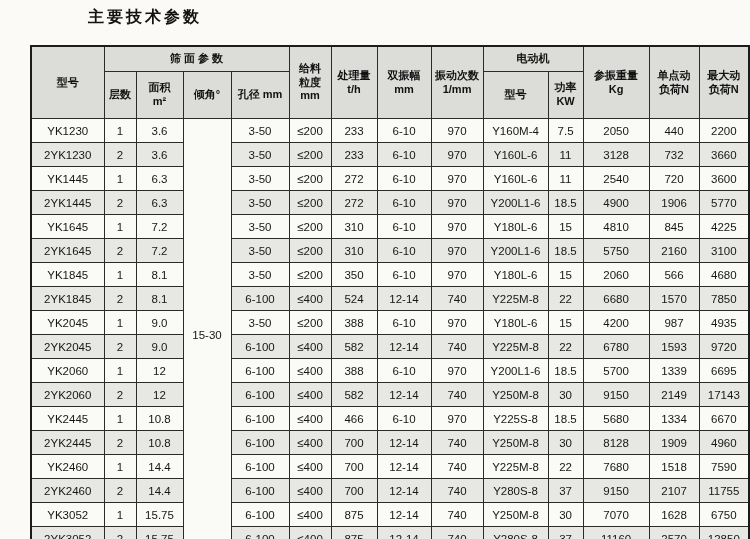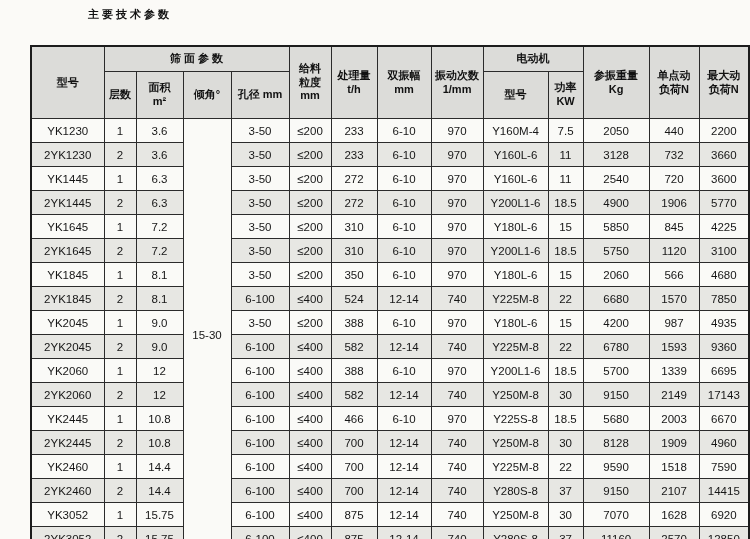--- a/index.html
+++ b/index.html
@@ -12,21 +12,21 @@
     position: relative;
     overflow: hidden;
     background: #fbfaf7;
     font-family: "Liberation Sans", "DejaVu Sans", sans-serif;
     color: #161616;
   }
   .page-title {
     position: absolute;
     left: 88px;
     top: 7px;
-    font-size: 11px;
+    font-size: 16px;
     font-weight: bold;
     letter-spacing: 3px;
     color: #121212;
   }
   table.specs {
     position: absolute;
     left: 30px;
     top: 45px;
     width: 718px;
     border-collapse: collapse;
@@ -182,37 +182,37 @@
         <td>YK1645</td>
         <td>1</td>
         <td>7.2</td>
         <td>3-50</td>
         <td>≤200</td>
         <td>310</td>
         <td>6-10</td>
         <td>970</td>
         <td>Y180L-6</td>
         <td>15</td>
-        <td>5850</td>
+        <td>4810</td>
         <td>845</td>
         <td>4225</td>
       </tr>
       <tr class="shaded">
         <td>2YK1645</td>
         <td>2</td>
         <td>7.2</td>
         <td>3-50</td>
         <td>≤200</td>
         <td>310</td>
         <td>6-10</td>
         <td>970</td>
         <td>Y200L1-6</td>
         <td>18.5</td>
         <td>5750</td>
-        <td>1120</td>
+        <td>2160</td>
         <td>3100</td>
       </tr>
       <tr>
         <td>YK1845</td>
         <td>1</td>
         <td>8.1</td>
         <td>3-50</td>
         <td>≤200</td>
         <td>350</td>
         <td>6-10</td>
@@ -259,21 +259,21 @@
         <td>9.0</td>
         <td>6-100</td>
         <td>≤400</td>
         <td>582</td>
         <td>12-14</td>
         <td>740</td>
         <td>Y225M-8</td>
         <td>22</td>
         <td>6780</td>
         <td>1593</td>
-        <td>9360</td>
+        <td>9720</td>
       </tr>
       <tr>
         <td>YK2060</td>
         <td>1</td>
         <td>12</td>
         <td>6-100</td>
         <td>≤400</td>
         <td>388</td>
         <td>6-10</td>
         <td>970</td>
@@ -303,21 +303,21 @@
         <td>1</td>
         <td>10.8</td>
         <td>6-100</td>
         <td>≤400</td>
         <td>466</td>
         <td>6-10</td>
         <td>970</td>
         <td>Y225S-8</td>
         <td>18.5</td>
         <td>5680</td>
-        <td>2003</td>
+        <td>1334</td>
         <td>6670</td>
       </tr>
       <tr class="shaded">
         <td>2YK2445</td>
         <td>2</td>
         <td>10.8</td>
         <td>6-100</td>
         <td>≤400</td>
         <td>700</td>
         <td>12-14</td>
@@ -332,53 +332,53 @@
         <td>YK2460</td>
         <td>1</td>
         <td>14.4</td>
         <td>6-100</td>
         <td>≤400</td>
         <td>700</td>
         <td>12-14</td>
         <td>740</td>
         <td>Y225M-8</td>
         <td>22</td>
-        <td>9590</td>
+        <td>7680</td>
         <td>1518</td>
         <td>7590</td>
       </tr>
       <tr class="shaded">
         <td>2YK2460</td>
         <td>2</td>
         <td>14.4</td>
         <td>6-100</td>
         <td>≤400</td>
         <td>700</td>
         <td>12-14</td>
         <td>740</td>
         <td>Y280S-8</td>
         <td>37</td>
         <td>9150</td>
         <td>2107</td>
-        <td>14415</td>
+        <td>11755</td>
       </tr>
       <tr>
         <td>YK3052</td>
         <td>1</td>
         <td>15.75</td>
         <td>6-100</td>
         <td>≤400</td>
         <td>875</td>
         <td>12-14</td>
         <td>740</td>
         <td>Y250M-8</td>
         <td>30</td>
         <td>7070</td>
         <td>1628</td>
-        <td>6920</td>
+        <td>6750</td>
       </tr>
       <tr class="shaded">
         <td>2YK3052</td>
         <td>2</td>
         <td>15.75</td>
         <td>6-100</td>
         <td>≤400</td>
         <td>875</td>
         <td>12-14</td>
         <td>740</td>

